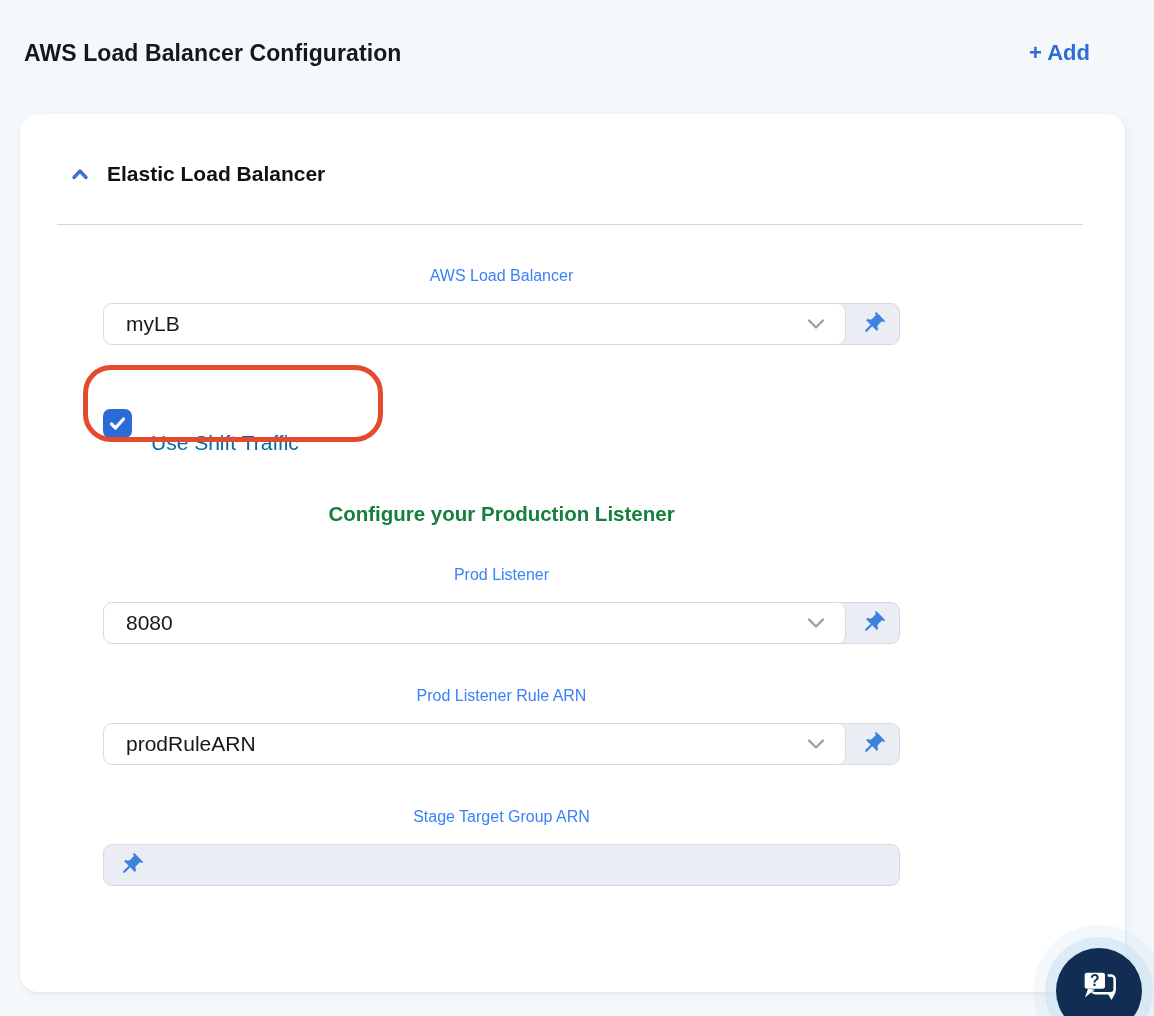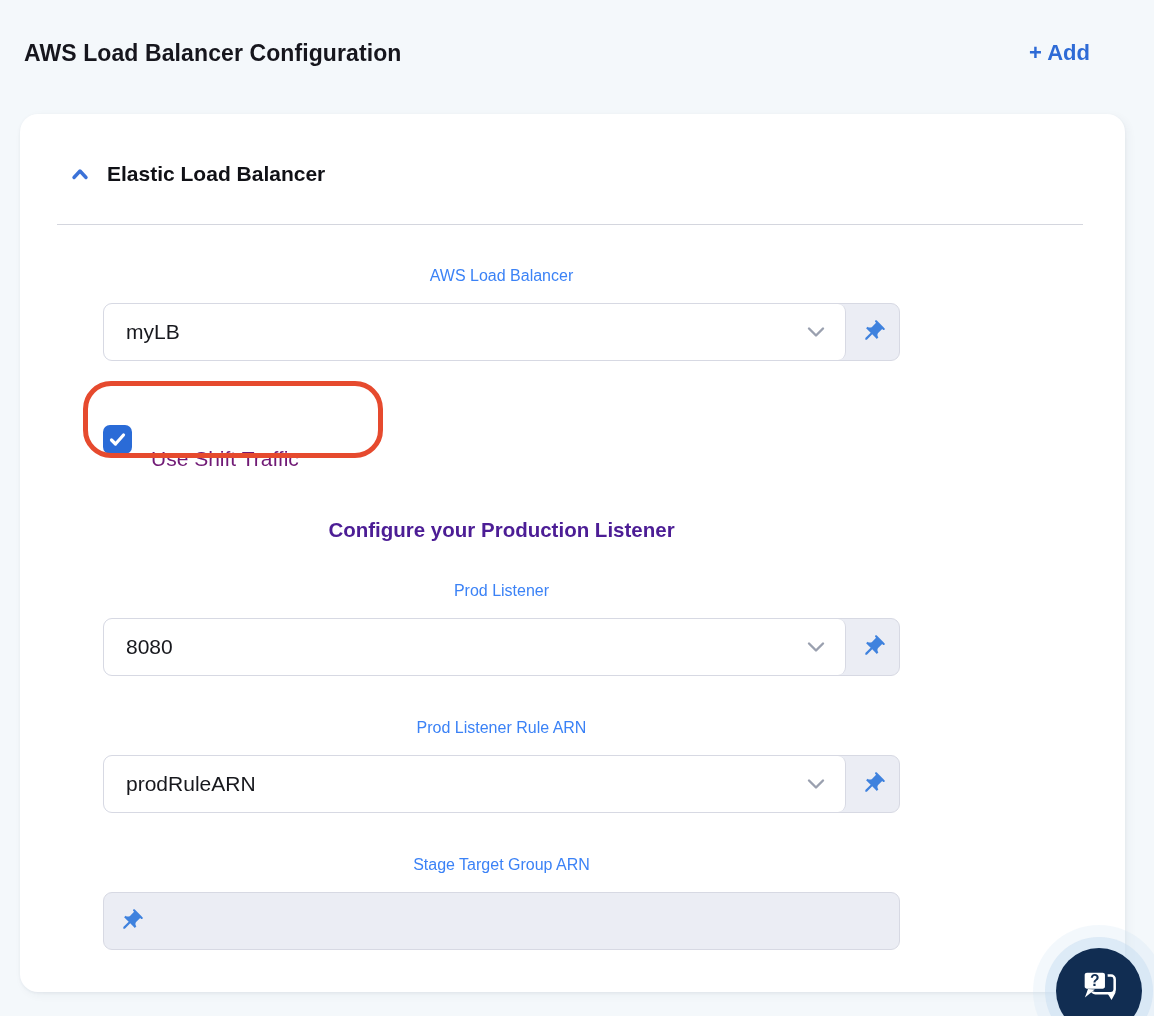--- a/index.html
+++ b/index.html
@@ -64,21 +64,21 @@
   .field-label {
     font-size:16px;
     line-height:22px;
     color:#3b82f6;
     margin-bottom:16px;
     display:block;
   }
   .select-group {
     display:flex;
     width:797px;
-    height:58px;
+    height:42px;
     border:1px solid #d7d9e3;
     background:#ebedf4;
     border-radius:9px;
     overflow:hidden;
   }
   .select-main {
     flex:1;
     background:#ffffff;
     border-right:1px solid #d7d9e3;
     border-radius:8px;
@@ -121,36 +121,36 @@
     border-radius:7px;
     background:#2a6bd7;
     display:flex;
     align-items:center;
     justify-content:center;
     flex:0 0 auto;
   }
   .checkbox svg { width:19px; height:19px; }
   .checkbox-label {
     font-size:21px;
-    color:#701a75;
+    color:#0369a1;
     margin-top:40px;
   }
   .annotation-highlight {
     position:absolute;
     left:-20px; top:-26px;
     width:300px; height:77px;
     border:5px solid #e64a2e;
     border-radius:28px;
     pointer-events:none;
   }
   .subheading {
     margin-top:47px;
     font-size:20.5px;
     font-weight:bold;
-    color:#4c1d95;
+    color:#15803d;
   }
   .help-fab {
     position:absolute;
     left:1056px; top:948px;
     width:86px; height:86px;
     border-radius:50%;
     background:#112d52;
     display:flex;
     align-items:center;
     justify-content:center;

